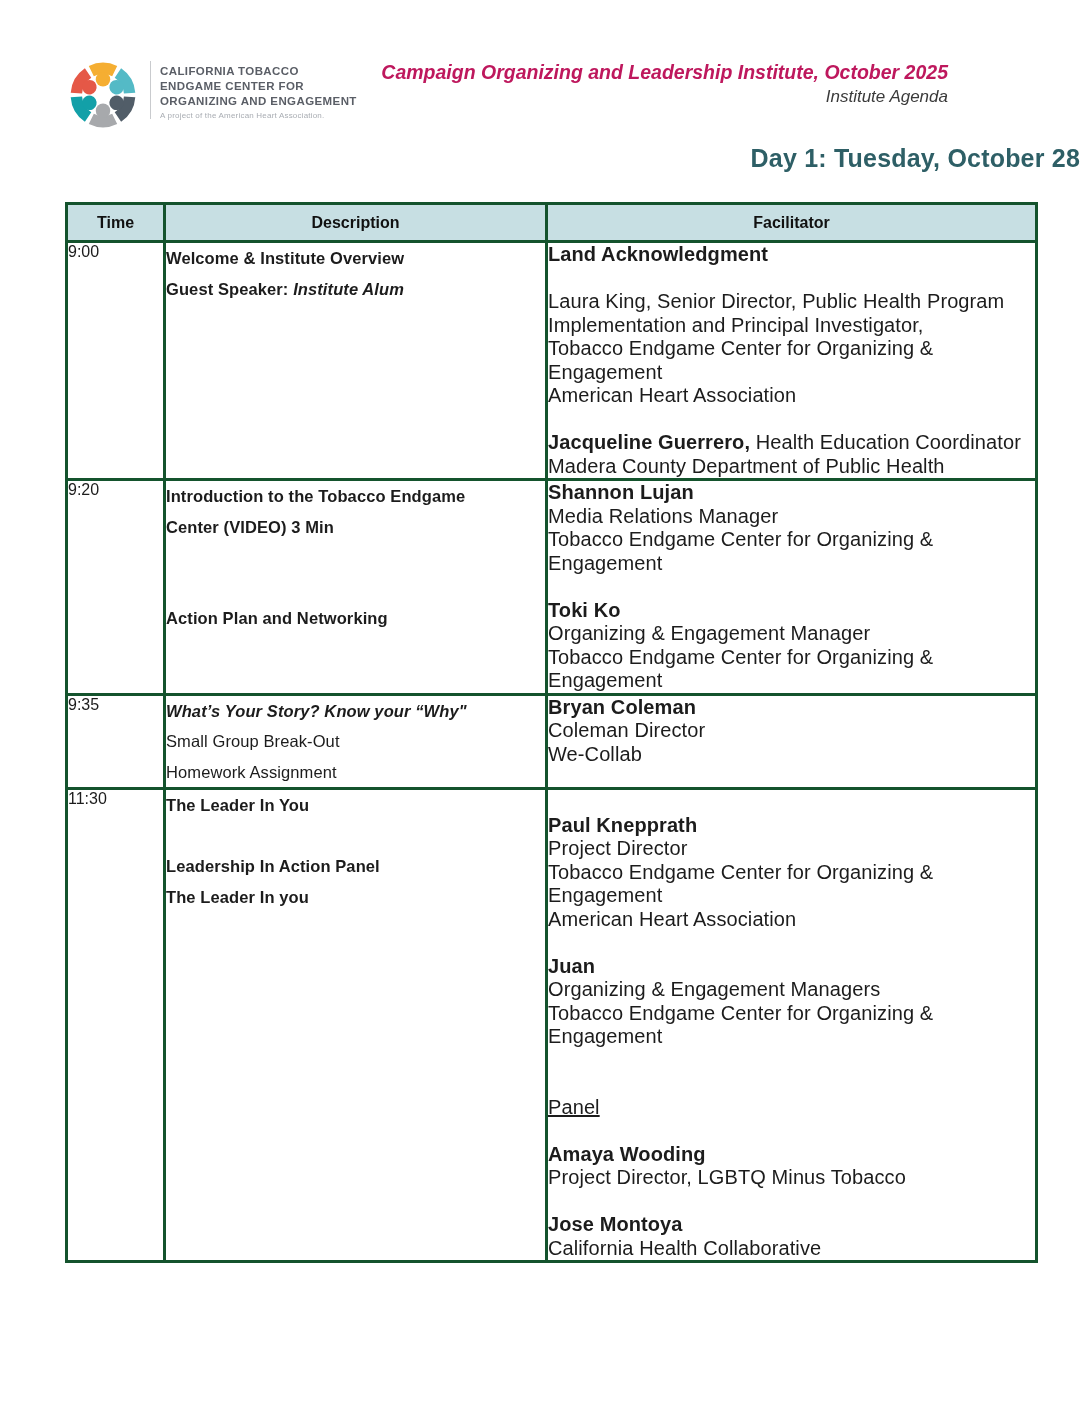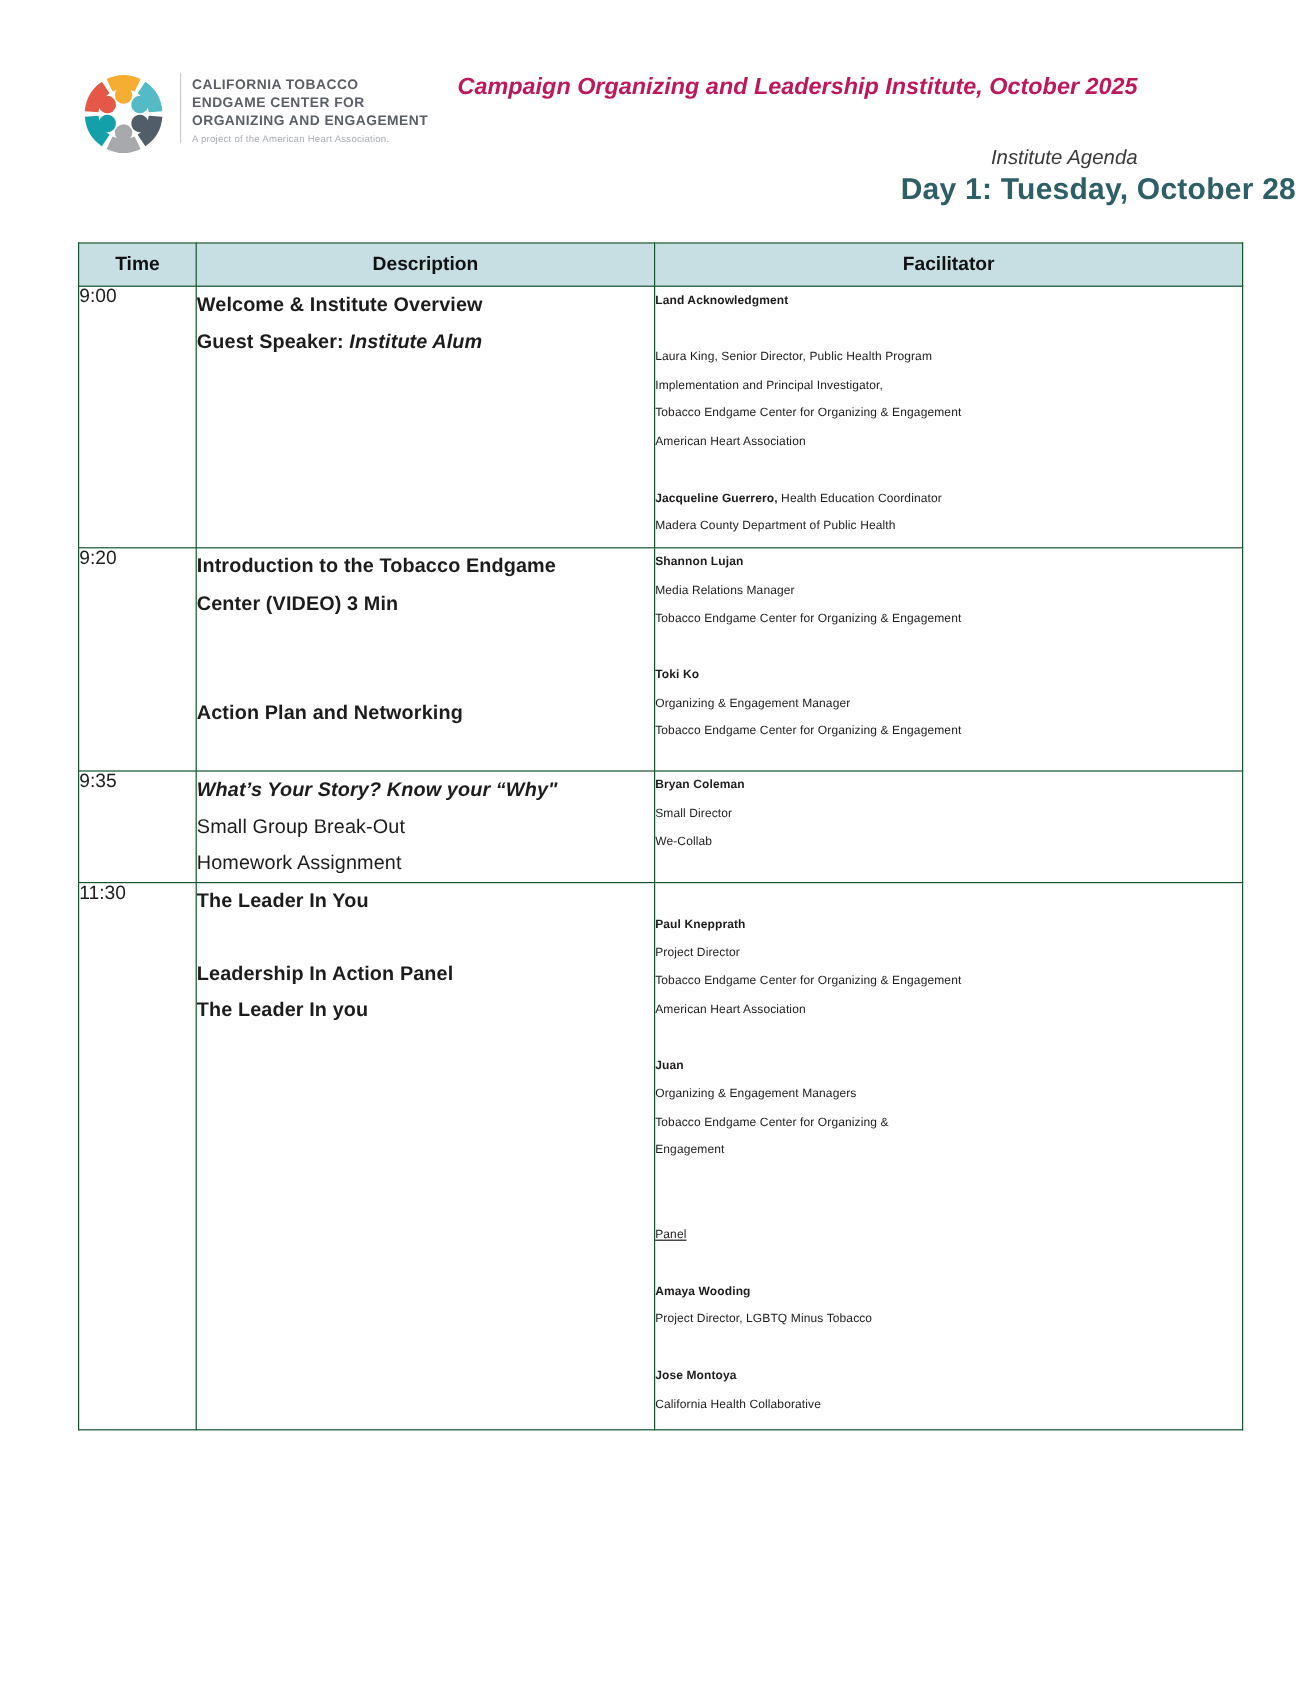--- a/index.html
+++ b/index.html
@@ -30,52 +30,52 @@
   }
   .logo-tagline{
     font-size:8px;color:#a9adb3;letter-spacing:0.2px;margin-top:2px;white-space:nowrap;
   }
   .header-titles{text-align:right;padding-top:4px;}
   .header-title{
     font-size:19.5px;font-weight:700;font-style:italic;color:#be185d;
     line-height:26px;white-space:nowrap;
   }
   .header-subtitle{
-    font-size:17px;font-style:italic;color:#3a3a3a;line-height:24px;margin-top:35px;
+    font-size:17px;font-style:italic;color:#3a3a3a;line-height:24px;
   }
 
   
   .day-title{
     position:absolute;top:144px;left:0;width:100%;
     text-align:right;font-size:25px;font-weight:700;color:#2e5f66;
     letter-spacing:0.2px;
   }
 
   
   .agenda-wrap{position:absolute;top:202px;left:65px;width:970px;}
   table.agenda{
     border-collapse:collapse;width:970px;table-layout:fixed;
   }
   table.agenda th, table.agenda td{
-    border:1px solid #14532d;vertical-align:top;padding:0;
+    border:3px solid #14532d;vertical-align:top;padding:0;
   }
   table.agenda th{
     background:#c7dfe3;font-size:16px;font-weight:700;color:#111;
     text-align:center;height:35px;vertical-align:middle;
   }
   col.c-time{width:98px;}
   col.c-desc{width:382px;}
   col.c-fac{width:490px;}
 
   td.time-cell{padding:9px 4px 4px 12px;font-size:16px;}
   td.description-cell{padding:5px 8px 4px 10px;}
   td.facilitator-cell{padding:3px 6px 4px 8px;}
 
   .desc-line{font-size:16.5px;line-height:30.5px;letter-spacing:0.1px;}
-  .fac-line{font-size:10px;line-height:23.5px;letter-spacing:0.1px;}
+  .fac-line{font-size:20px;line-height:23.5px;letter-spacing:0.1px;}
 </style>
 </head>
 <body>
 
 <div class="page">
 
   <div class="doc-header">
     <div class="logo">
       <span>
         <svg width="80" height="80" viewBox="-42 -42 84 84" aria-hidden="true">
@@ -177,21 +177,21 @@
           </tr>
           <tr style="height: 86px;">
             <td class="time-cell">9:35</td>
             <td class="description-cell">
               <div class="desc-line"><span style="font-weight: 700; font-style: italic;">What’s Your Story? Know your “Why"</span></div>
               <div class="desc-line"><span>Small Group Break-Out</span></div>
               <div class="desc-line"><span>Homework Assignment</span></div>
             </td>
             <td class="facilitator-cell">
               <div class="fac-line"><span style="font-weight: 700;">Bryan Coleman</span></div>
-              <div class="fac-line"><span>Small Director</span></div>
+              <div class="fac-line"><span>Coleman Director</span></div>
               <div class="fac-line"><span>We-Collab</span></div>
             </td>
           </tr>
           <tr style="height: 456px;">
             <td class="time-cell">11:30</td>
             <td class="description-cell">
               <div class="desc-line"><span style="font-weight: 700;">The Leader In You</span></div>
               <div class="desc-line">&nbsp;</div>
               <div class="desc-line"><span style="font-weight: 700;">Leadership In Action Panel</span></div>
               <div class="desc-line"><span style="font-weight: 700;">The Leader In you</span></div>

